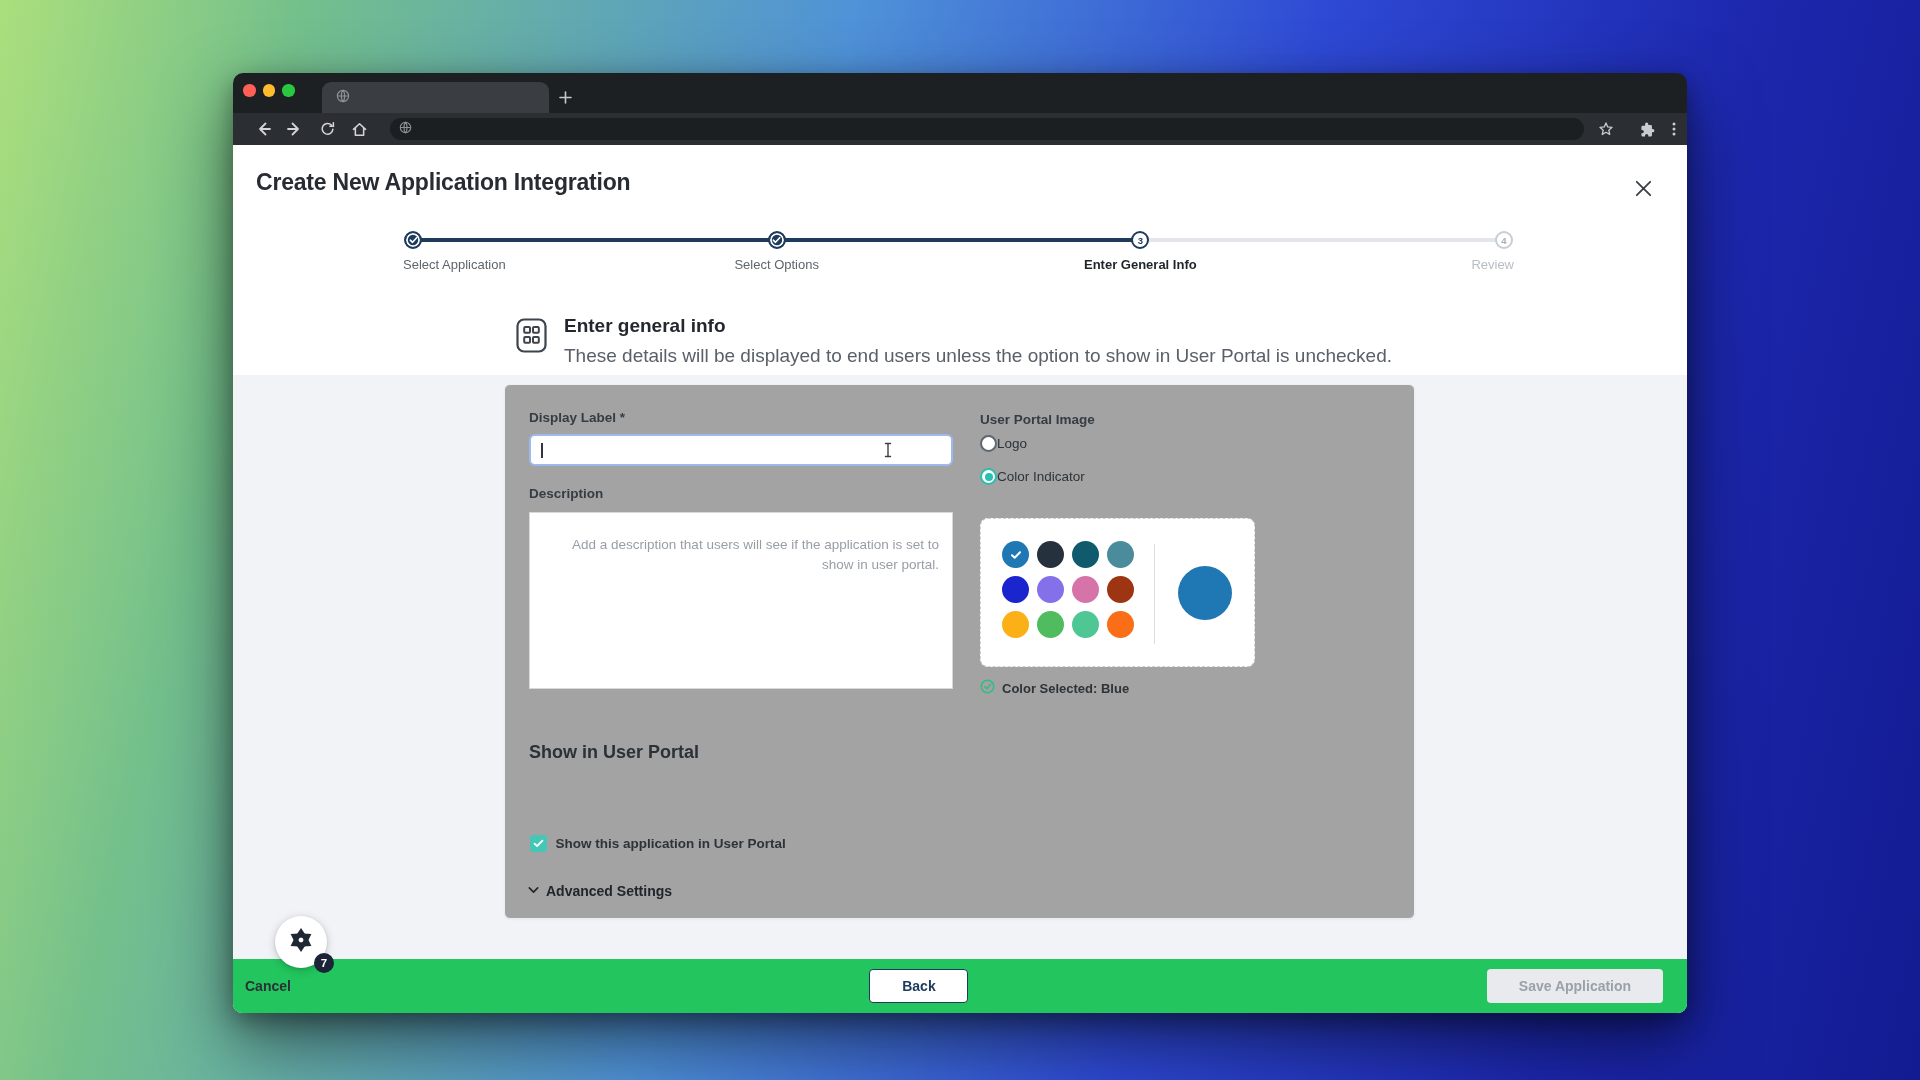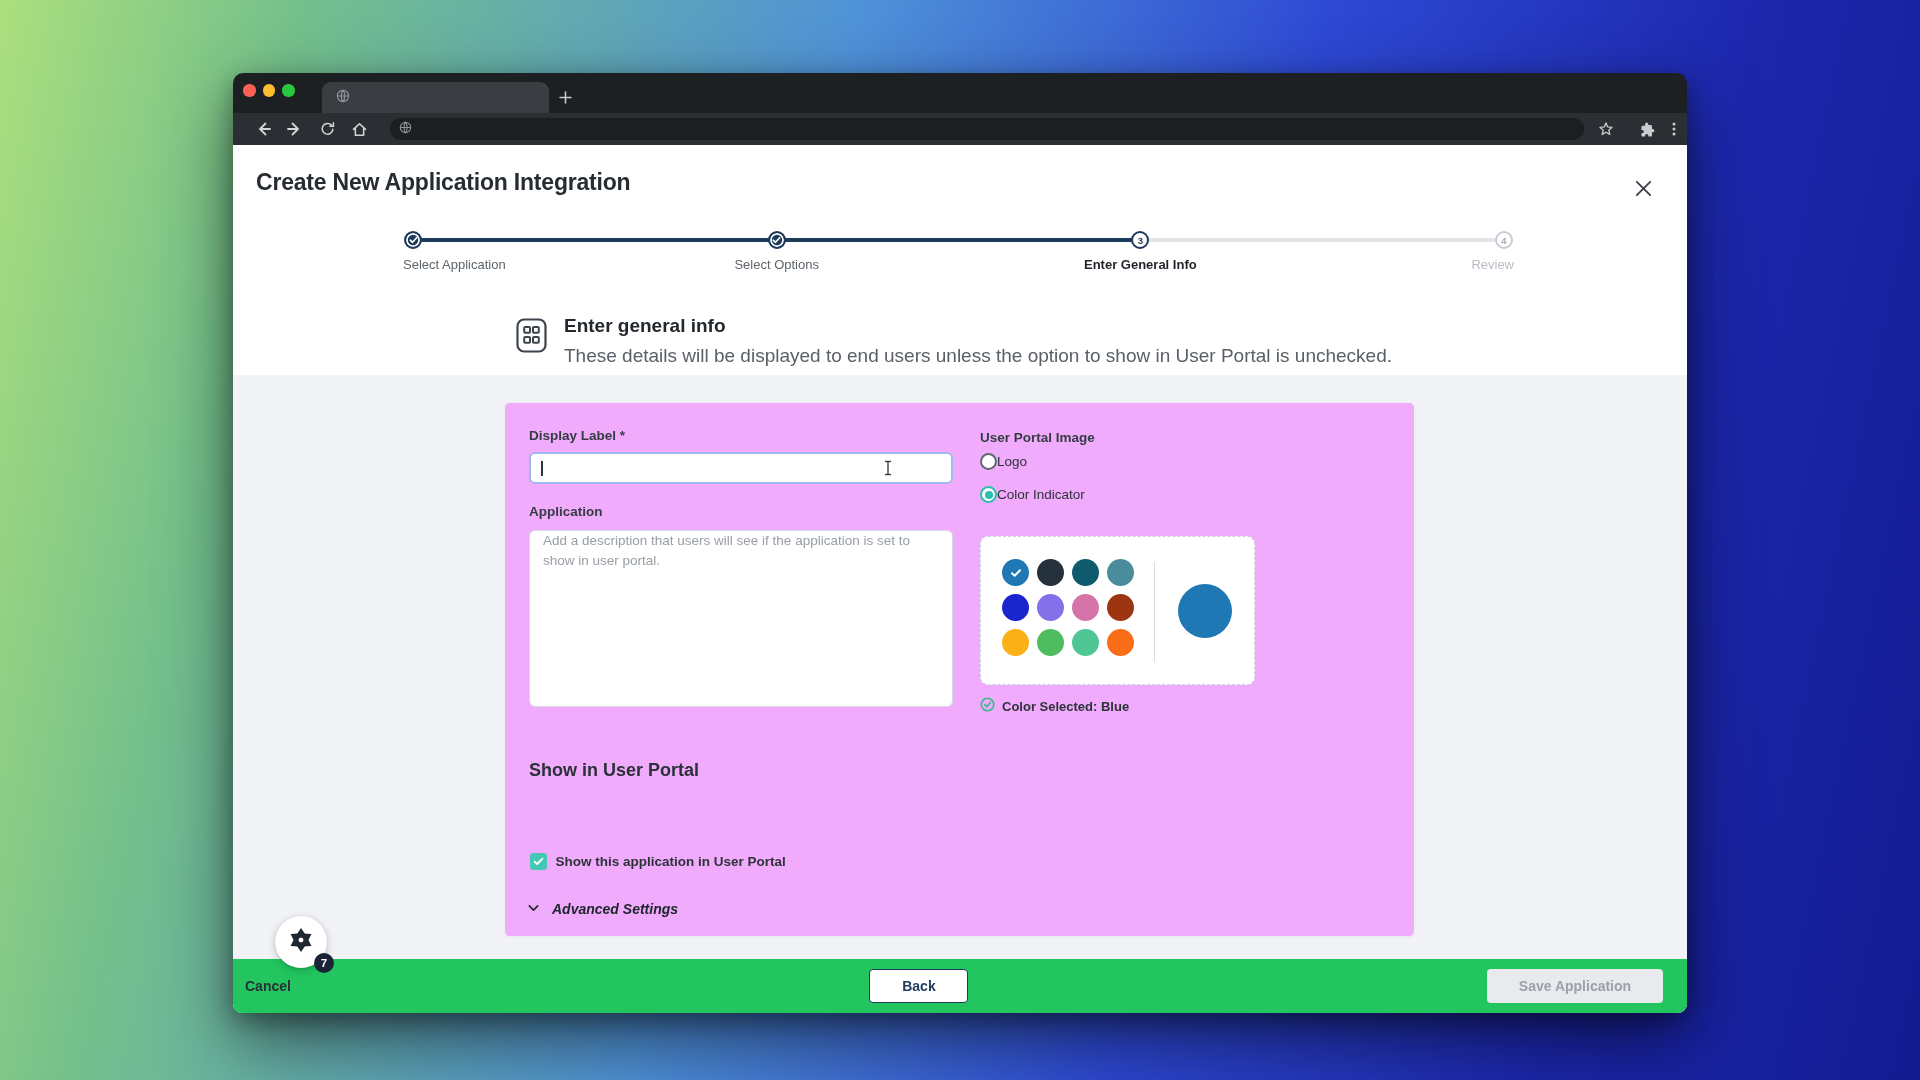--- a/index.html
+++ b/index.html
@@ -48,30 +48,30 @@
   .step.first .step-label { left:-10px; transform:none; }
   .step.last .step-label { left:auto; right:-10px; transform:none; }
 
   
   .section-head { position:absolute; left:283px; top:170px; display:flex; align-items:flex-start; gap:17px; }
   .sh-icon { margin-top:3px; color:#3d444c; }
   .sh-title { font-size:19px; font-weight:bold; color:#23282e; margin-bottom:8px; }
   .sh-sub { font-size:19px; color:#5a6068; }
 
   .gray-region { position:absolute; left:0; top:230px; width:1454px; height:584px; background:#f1f3f6; }
-  .card { position:absolute; left:271px; top:257px; width:911px; height:535px; background:#f0abfc;
-    border:1px solid #eceef2; border-radius:6px; box-shadow:0 1px 2px rgba(16,24,40,.04); }
+  .card { position:absolute; left:271px; top:239px; width:911px; height:535px; background:#a3a3a3;
+    border:1px solid #eceef2; border-radius:6px; box-shadow:0 1px 2px rgba(16,24,40,.04);text-align:right; }
 
   .flabel { position:absolute; font-size:13.5px; font-weight:bold; color:#363c43; }
   .display-input { position:absolute; left:24px; top:49px; width:424px; height:32px; background:#fff;
     border:2px solid #9db9f0; border-radius:6px; }
   .caret { position:absolute; left:10px; top:7px; width:1.5px; height:15px; background:#30353b; }
   .ibeam { position:absolute; left:352px; top:6px; color:#3c4147; }
   .desc-area { position:absolute; left:24px; top:127px; width:424px; height:177px; border:1px solid #d5d8dd;
-    border-radius:6px; padding:0 13px; font-size:13.5px; line-height:20px; color:#989ea6; background:#fff; }
+    border-radius:0; padding:22px 13px; font-size:13.5px; line-height:20px; color:#989ea6; background:#fff; }
 
   .radio-row { position:absolute; left:475px; display:flex; align-items:center; }
   .radio { width:17px; height:17px; border-radius:50%; border:2px solid #5f6770; background:#fff; position:relative; }
   .radio.checked { border-color:#2abfae; }
   .radio.checked::after { content:""; position:absolute; left:2.5px; top:2.5px; width:8px; height:8px; border-radius:50%; background:#2abfae; }
   .radio-label { font-size:13.5px; color:#2e3338; }
 
   .palette { position:absolute; left:475px; top:133px; width:275px; height:149px;
     border:1.5px dashed #ccd2d9; border-radius:8px; background:#fff; }
   .swatch-grid { position:absolute; left:21px; top:22px; display:grid; grid-template-columns:repeat(4,27px); grid-auto-rows:27px; gap:8px; }
@@ -81,21 +81,21 @@
 
   .color-status { position:absolute; left:475px; top:294px; display:flex; align-items:center; gap:7px; }
   .color-status .txt { font-size:13px; font-weight:bold; color:#2e3338; }
   .ck-green { color:#37ba86; }
 
   .siu-title { position:absolute; left:24px; top:357px; font-size:18px; font-weight:bold; color:#2b3137; }
   .siu-desc { position:absolute; left:24px; top:391px; width:852px; font-size:13.5px; line-height:21.5px; color:#3a4046; }
   .checkbox-row { position:absolute; left:25px; top:450px; display:flex; align-items:center; gap:9px;font-weight:bold; }
   .checkbox { width:16.5px; height:16.5px; border-radius:3.5px; background:#45c7b5; display:flex; align-items:center; justify-content:center; }
   .checkbox-label { font-size:13.5px; color:#2e3338; }
-  .adv-row { position:absolute; left:22px; top:497px; display:flex; align-items:center; gap:12px; color:#20262c;font-style:italic; }
+  .adv-row { position:absolute; left:22px; top:497px; display:flex; align-items:center; gap:6px; color:#20262c; }
   .adv-label { font-size:14px; font-weight:bold; }
 
   .footer { position:absolute; left:0; top:814px; width:1454px; height:54px; background:#22c55e;
     display:flex; align-items:center; justify-content:space-between; gap:15px; padding-right:24px; }
   .btn { font-family:inherit; font-size:14px; border:none; background:none; cursor:pointer; }
   .btn-cancel { color:#2a3036; font-weight:bold; padding:8px 12px; }
   .btn-back { width:99px; height:34px; border:1.5px solid #1e3a5c; border-radius:4px; background:#fff; color:#1e3a5c; font-weight:bold;margin-left:48px; }
   .btn-save { width:176px; height:34px; border-radius:4px; background:#e8eaee; color:#9aa1a9; font-weight:bold; }
 
   .fab { position:absolute; left:42px; top:771px; width:52px; height:52px; border-radius:50%; background:#fff;
@@ -236,21 +236,21 @@
       <div class="flabel" style="left:24px; top:25px;">Display Label *</div>
       <div class="display-input" title="Display Label *">
         <span class="caret"></span>
         <span class="ibeam">
           <svg width="10" height="16" viewBox="0 0 10 16" fill="none" stroke="currentColor" stroke-width="1.4" stroke-linecap="round">
               <path d="M2.5 1.5h5M5 1.5v13M2.5 14.5h5"></path>
             </svg>
         </span>
       </div>
 
-      <div class="flabel" style="left:24px; top:101px;">Application</div>
+      <div class="flabel" style="left:24px; top:101px;">Description</div>
       <div class="desc-area">Add a description that users will see if the application is set to show in user portal.</div>
 
       <div class="flabel" style="left:475px; top:27px;">User Portal Image</div>
       <div id="radioGroup">
           <div class="radio-row" style="top: 50px;">
             <span class="radio"></span>
             <span class="radio-label">Logo</span>
           </div>
           <div class="radio-row" style="top: 83px;">
             <span class="radio checked"></span>

